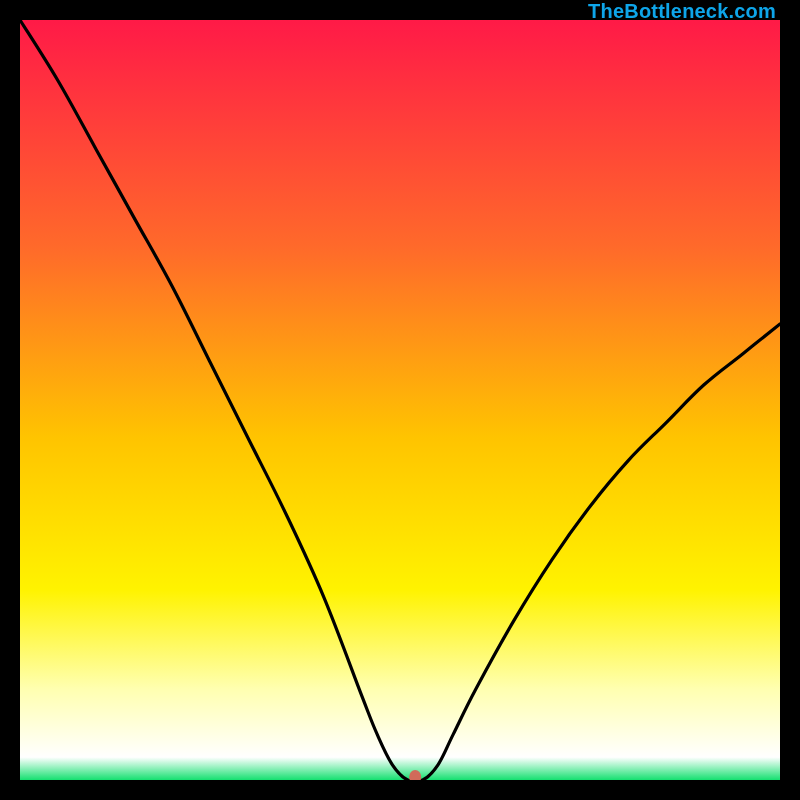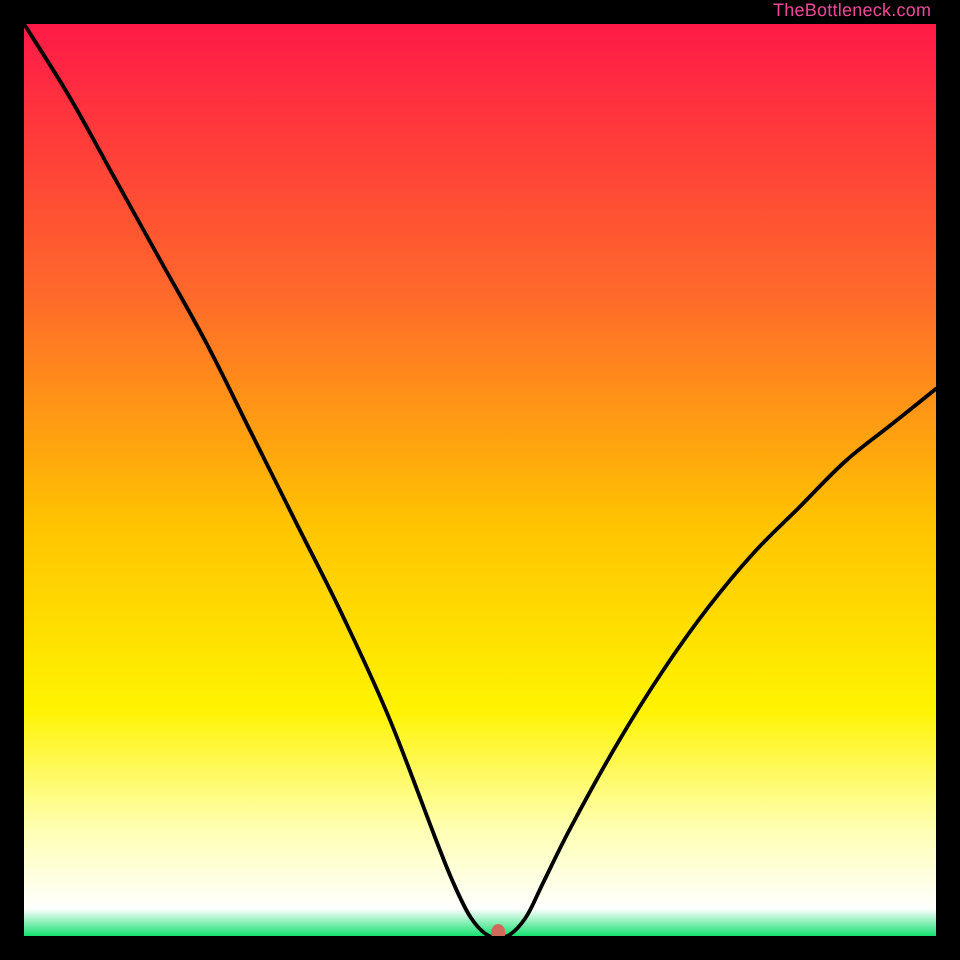--- a/index.html
+++ b/index.html
@@ -16,23 +16,23 @@
     top: 20px;
     width: 760px;
     height: 760px;
     background: #000;
   }
   .watermark {
     position: absolute;
     top: 0px;
     right: 24px;
     font-family: Arial, Helvetica, sans-serif;
-    font-size: 15px;
-    font-weight: 400;
-    color: #ec4899;
+    font-size: 20px;
+    font-weight: 700;
+    color: #0ea5e9;
     letter-spacing: 0.2px;
     z-index: 5;
   }
   svg { display: block; }
 </style>
 </head>
 <body>
 
 <div class="watermark">TheBottleneck.com</div>
 

